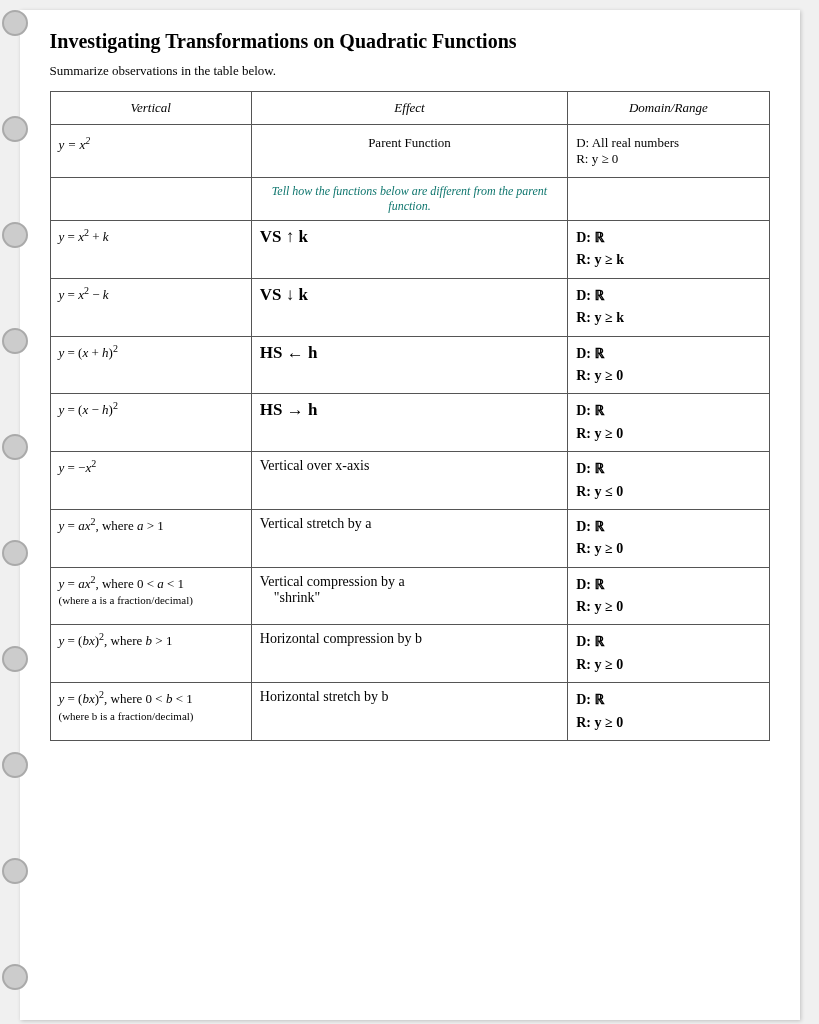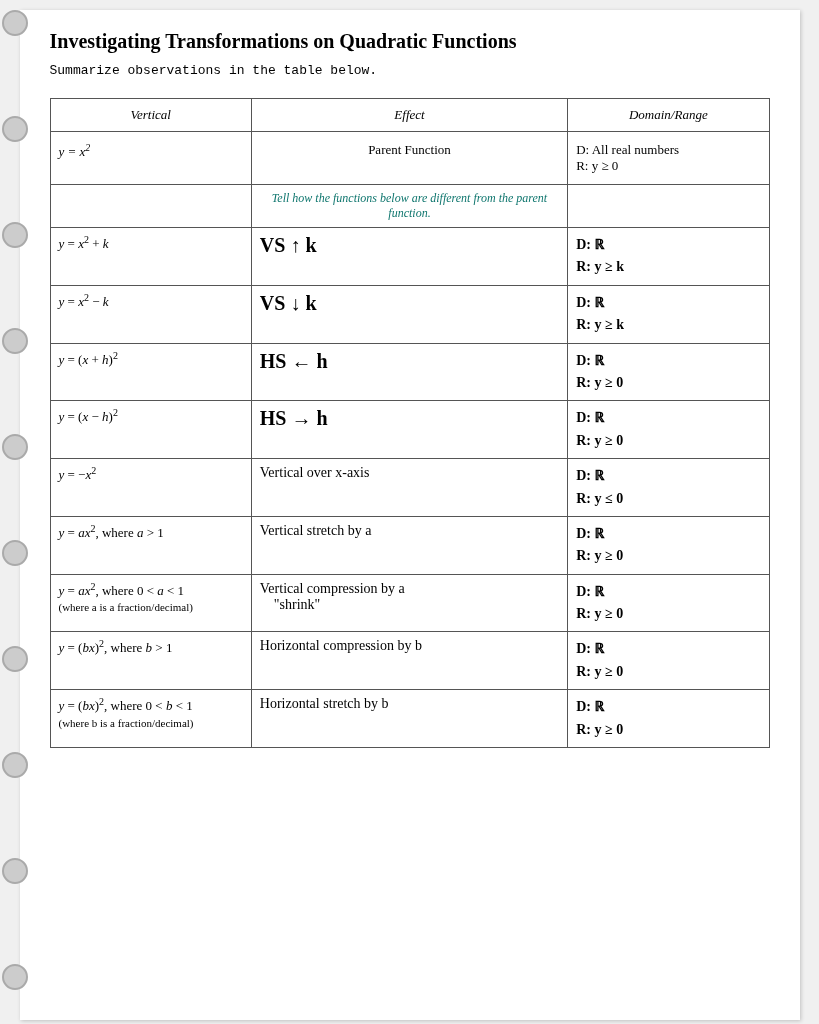--- a/index.html
+++ b/index.html
@@ -38,22 +38,22 @@
       margin-bottom: 80px;
     }
     .page-title {
       font-size: 20px;
       font-weight: bold;
       margin-bottom: 10px;
       font-family: 'Times New Roman', serif;
     }
     .subtitle {
       font-size: 13px;
-      margin-bottom: 20px;
-      font-family: Liberation Mono, monospace;
+      margin-bottom: 12px;
+      font-family: Liberation Serif, serif;
     }
     table {
       width: 100%;
       border-collapse: collapse;
       font-size: 13px;
     }
     th, td {
       border: 1px solid #555;
       padding: 6px 8px;
       vertical-align: top;
@@ -67,21 +67,21 @@
       font-style: italic;
       background: white;
       padding: 8px 5px;
     }
     .function-text {
       font-style: italic;
       font-size: 13px;
     }
     .handwritten-lg {
       font-family: 'Comic Sans MS', 'Chalkboard SE', cursive;
-      font-size: 20px;
+      font-size: 17px;
       font-weight: bold;
     }
     .handwritten-md {
       font-family: 'Comic Sans MS', 'Chalkboard SE', cursive;
       font-size: 14px;
     }
     .parent-row td {
       padding: 10px 8px;
     }
     .instruction-row td {

